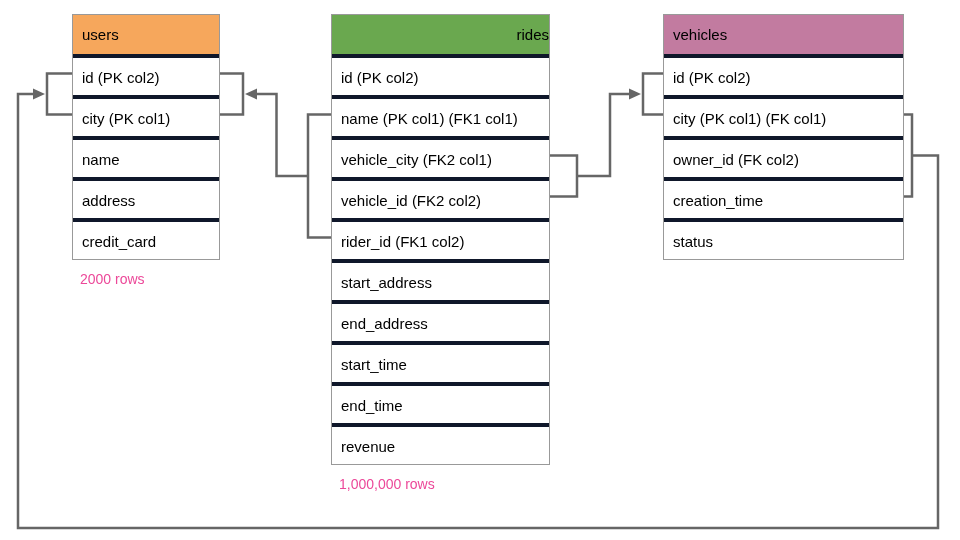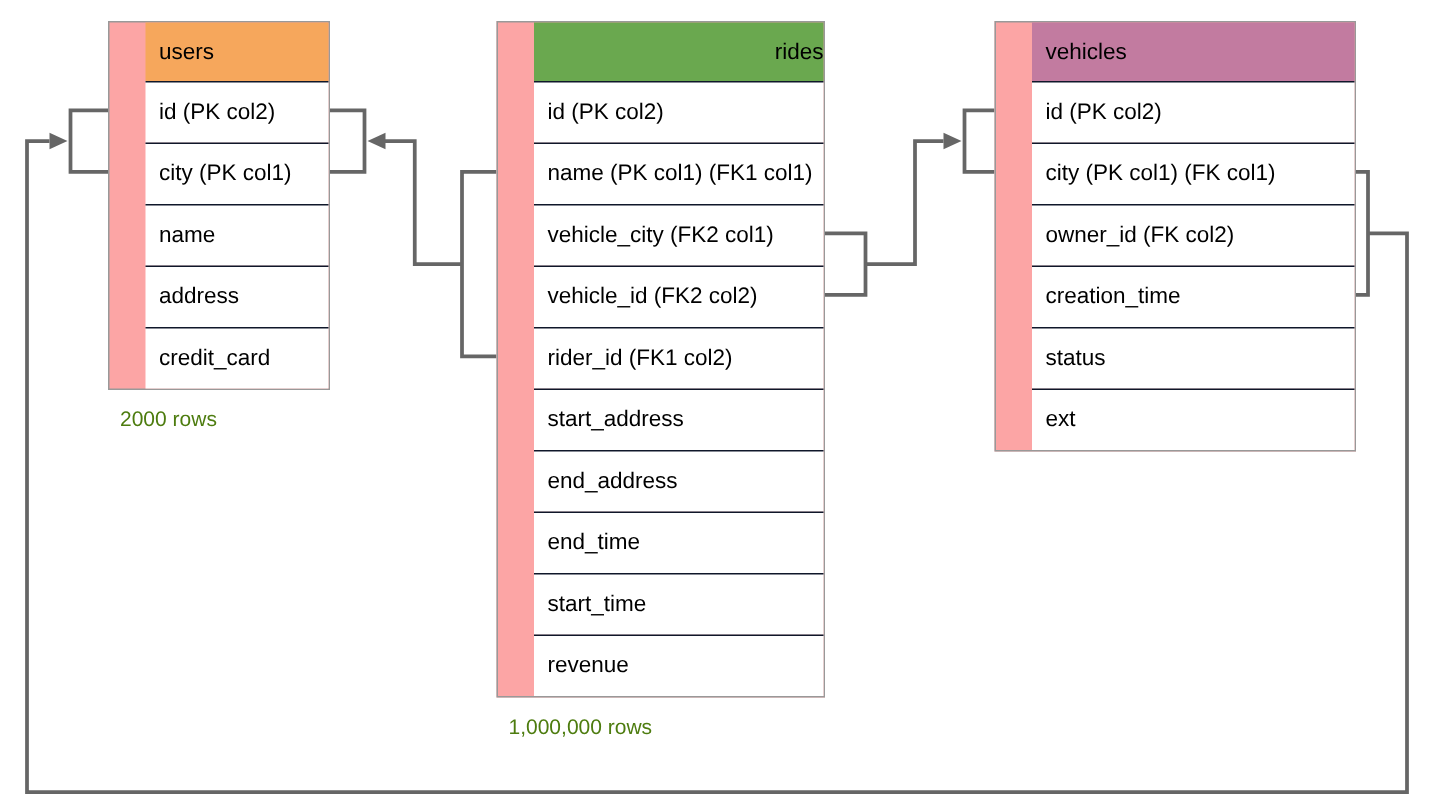--- a/index.html
+++ b/index.html
@@ -31,50 +31,49 @@
   .ahead {
     fill: #666666;
     stroke: none;
   }
   .table {
     position: absolute;
     top: 14px;
   }
   .tbox {
     border: 1px solid #999999;
-    background: #fca5a5;
+    background: #7dd3fc;
     box-sizing: border-box;
-    padding-left: 24px;
   }
   .theader {
     height: 39px;
     line-height: 39px;
     padding-left: 9px;
     font-size: 15px;
     color: #000000;
     white-space: nowrap;
     overflow: hidden;
   }
   .row {
     height: 41px;
     line-height: 40px;
     padding-left: 9px;
-    border-top: 1px solid #0f172a;
+    border-top: 4px solid #0f172a;
     font-size: 15px;
     color: #000000;
     background: #ffffff;
     white-space: nowrap;
     overflow: hidden;
     box-sizing: border-box;
   }
   .rowcount {
     margin-top: 11px;
     padding-left: 8px;
     font-size: 14px;
-    color: #4d7c0f;
+    color: #ec4899;
   }
   .t-users    { left: 72px;  width: 148px; }
   .t-rides    { left: 331px; width: 219px; }
   .t-vehicles { left: 663px; width: 241px; }
 </style>
 </head>
 <body>
 
 <div class="canvas">
 
@@ -120,35 +119,34 @@
     <div class="tbox">
       <div class="theader" style="background: rgb(106, 168, 79); text-align: right;">rides</div>
       <div>
           <div class="row">id (PK col2)</div>
           <div class="row">name (PK col1) (FK1 col1)</div>
           <div class="row">vehicle_city (FK2 col1)</div>
           <div class="row">vehicle_id (FK2 col2)</div>
           <div class="row">rider_id (FK1 col2)</div>
           <div class="row">start_address</div>
           <div class="row">end_address</div>
+          <div class="row">start_time</div>
           <div class="row">end_time</div>
-          <div class="row">start_time</div>
           <div class="row">revenue</div>
         </div>
     </div>
     <div class="rowcount">1,000,000 rows</div>
   </div>
 
   <div class="table t-vehicles">
     <div class="tbox">
       <div class="theader" style="background: rgb(194, 123, 160);">vehicles</div>
       <div>
           <div class="row">id (PK col2)</div>
           <div class="row">city (PK col1) (FK col1)</div>
           <div class="row">owner_id (FK col2)</div>
           <div class="row">creation_time</div>
           <div class="row">status</div>
-          <div class="row">ext</div>
         </div>
     </div>
   </div>
 
 </div>
 
 </body></html>

